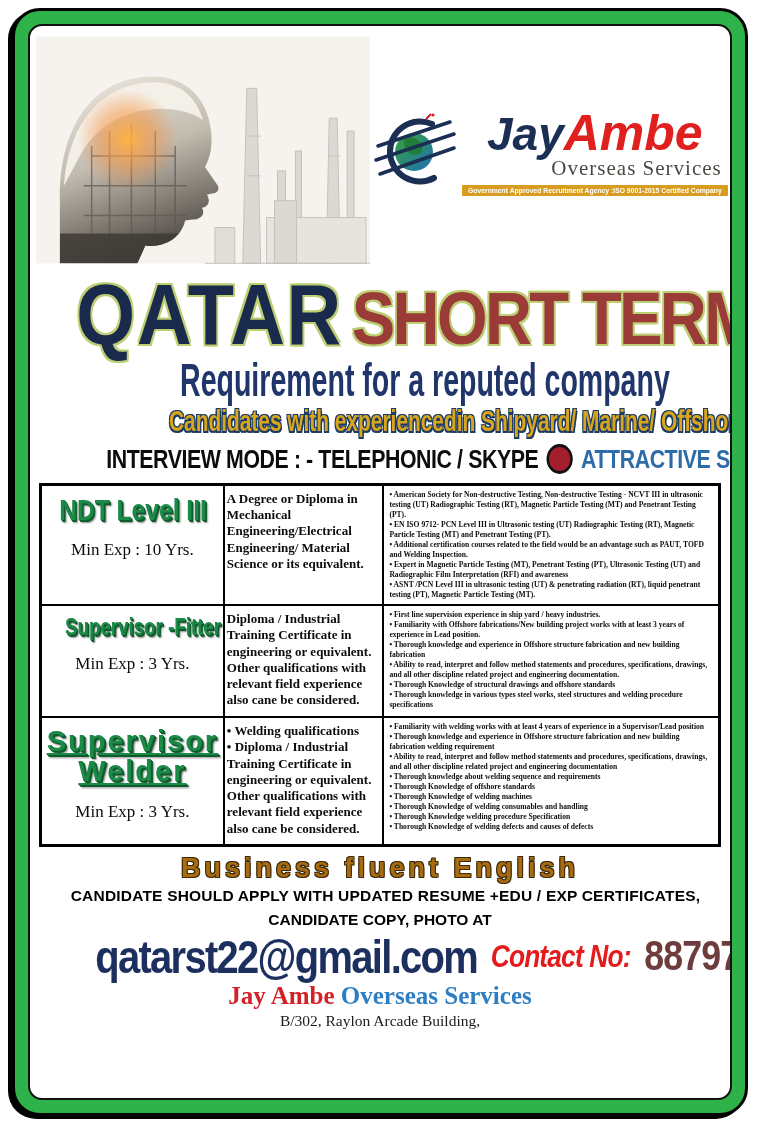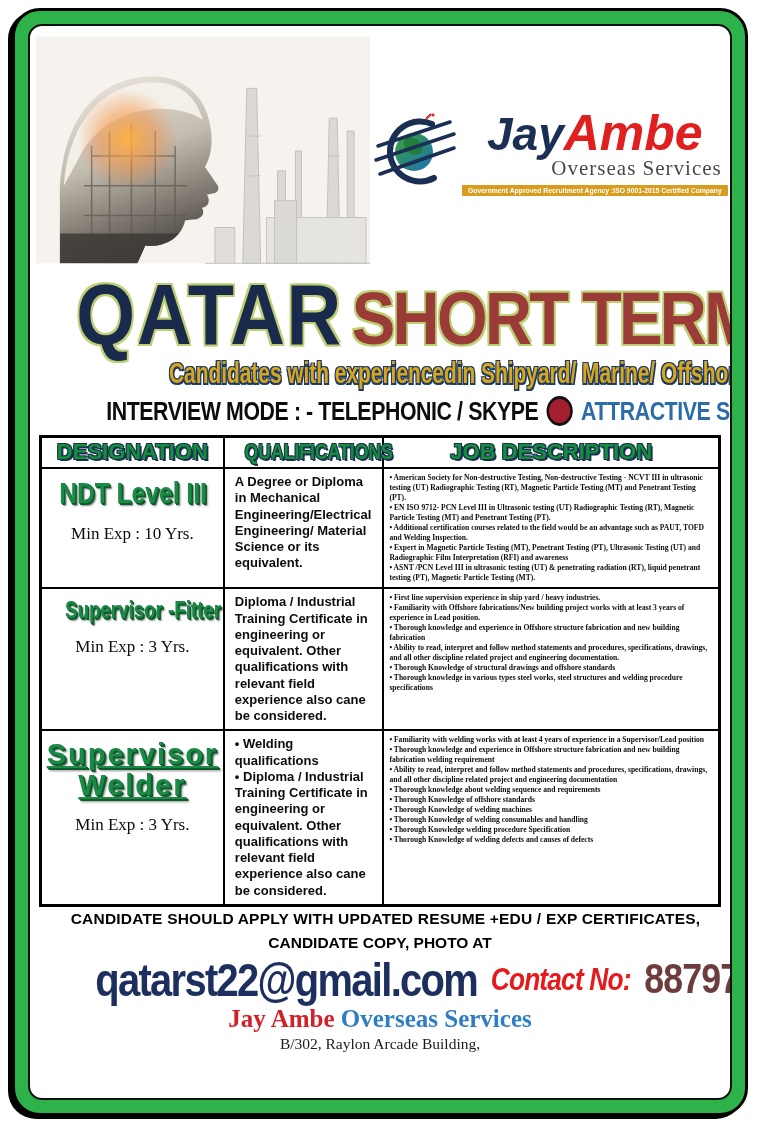--- a/index.html
+++ b/index.html
@@ -74,21 +74,21 @@
   th{height:32px;text-align:center;}
   th .squeeze{transform:scaleX(0.8);}
   .des-cell{text-align:center;padding-top:8px;}
   .des-name{display:inline-block;font-weight:bold;color:#1c8a47;line-height:1.05;
     text-shadow:1px 1px 0 #0e5c2c,2px 2px 0 #0e5c2c,3px 3px 2px rgba(0,0,0,0.45);}
   .des-r1{font-size:30px;white-space:nowrap;transform:scaleX(0.82);}
   .des-r2{font-size:24px;white-space:nowrap;transform:scaleX(0.78);}
   .des-r3{font-size:29px;letter-spacing:2px;text-decoration:underline;}
   .min-exp{font-family:"Liberation Serif",serif;font-weight:normal;font-size:17px;
     color:#0c0c0c;margin-top:15px;}
-  .qual-cell{padding:5px 10px;font-family:Liberation Sans, sans-serif;font-weight:bold;
+  .qual-cell{padding:5px 2px;font-family:Liberation Serif, serif;font-weight:bold;
     font-size:13px;line-height:1.25;color:#0c0c0c;}
   .jd-cell{padding:4px 5px;font-family:"Liberation Serif",serif;font-weight:bold;
     font-size:7.6px;line-height:1.32;color:#0c0c0c;}
   .row1 td{height:120px;} .row2 td{height:112px;} .row3 td{height:128px;}
   
   .bottom{text-align:center;}
   .english{display:inline-block;margin-top:6px;font-weight:bold;font-size:27px;
     letter-spacing:4px;color:#a96b12;
     text-shadow:-1px -1px 0 #3a2a0a,1px -1px 0 #3a2a0a,-1px 1px 0 #3a2a0a,1px 1px 0 #3a2a0a;}
   .qualification{display:inline-block;font-weight:bold;font-size:22px;color:#8e1f2e;
@@ -239,43 +239,41 @@
           </div>
         </div>
       </div>
     </div>
 
     <div class="title-block">
       <div class="hero-line nowrap-line">
         <span class="qatar">QATAR</span><span class="shortterm">SHORT TERM</span>
       </div>
       <div>
+        <span class="subtitle nowrap-line">Requirement for a reputed company</span>
+      </div>
+      <div>
         <span class="mandatory nowrap-line">Candidates with experiencedin Shipyard/ Marine/ Offshore is mandatory</span>
       </div>
       <div>
         <span class="interview-line">
           <span class="interview-text">INTERVIEW MODE : - TELEPHONIC / SKYPE</span>
           <span class="dot"></span>
           <span class="salary-text">ATTRACTIVE SALARY</span>
         </span>
       </div>
     </div>
 
     <table class="jobs">
       <colgroup>
           <col style="width:27%">
           <col style="width:23.5%">
           <col style="width:49.5%">
         </colgroup>
       <tbody>
-          <tr>
-        <th><span class="hdr">DESIGNATION</span></th>
-        <th><span class="hdr squeeze">QUALIFICATIONS</span></th>
-        <th><span class="hdr">JOB DESCRIPTION</span></th>
-      </tr>
       <tr class="row1">
         <td class="des-cell">
           <span class="des-name des-r1">NDT Level III</span>
           <div class="min-exp">Min Exp : 10 Yrs.</div>
         </td>
         <td class="qual-cell">
               <div class="qual-par">A Degree or Diploma in Mechanical Engineering/Electrical Engineering/ Material Science or its equivalent.</div>
             </td>
         <td class="jd-cell">
               <div class="jd-bullet">• American Society for Non-destructive Testing, Non-destructive Testing - NCVT III in ultrasonic testing (UT) Radiographic Testing (RT), Magnetic Particle Testing (MT) and Penetrant Testing (PT).</div>
@@ -320,20 +318,21 @@
               <div class="jd-bullet">• Thorough Knowledge of welding machines</div>
               <div class="jd-bullet">• Thorough Knowledge of welding consumables and handling</div>
               <div class="jd-bullet">• Thorough Knowledge welding procedure Specification</div>
               <div class="jd-bullet">• Thorough Knowledge of welding defects and causes of defects</div>
             </td>
       </tr>
     </tbody>
       </table>
 
     <div class="bottom">
+      <div><span class="english">Business fluent English</span></div>
       <div class="apply-line">CANDIDATE SHOULD APPLY WITH UPDATED RESUME +EDU / EXP CERTIFICATES,</div>
       <div class="apply-line2">CANDIDATE COPY, PHOTO AT</div>
       <div>
         <span class="email-line">
           <span class="email">qatarst22@gmail.com</span>
           <span class="contact-label">Contact No:</span>
           <span class="number">8879785673</span>
         </span>
       </div>
       <div class="footer-brand">

